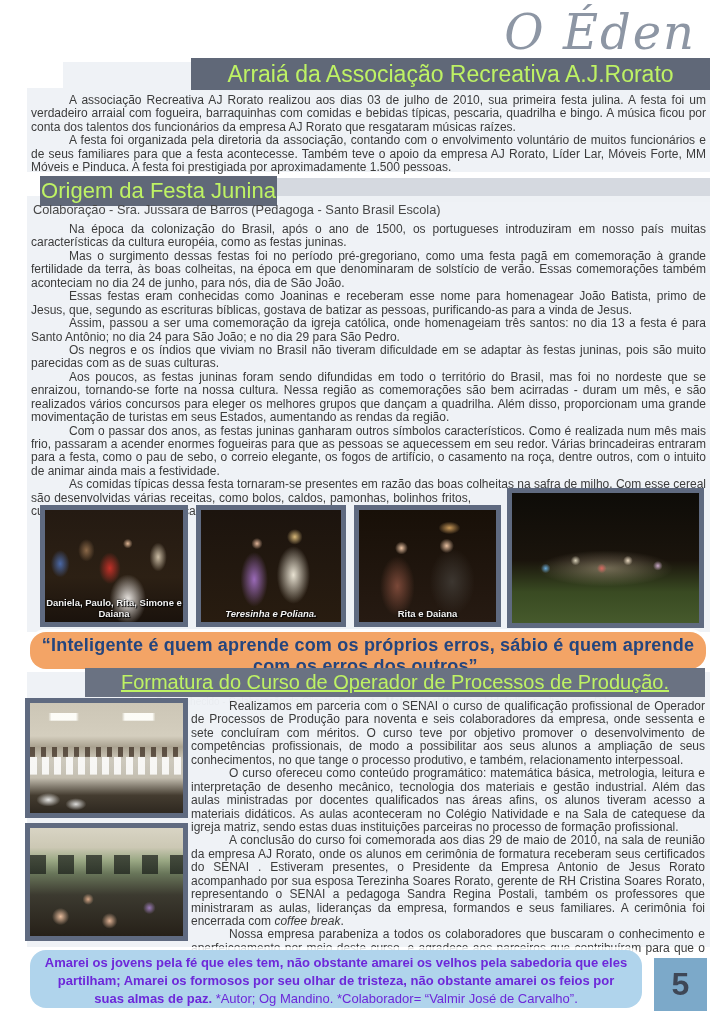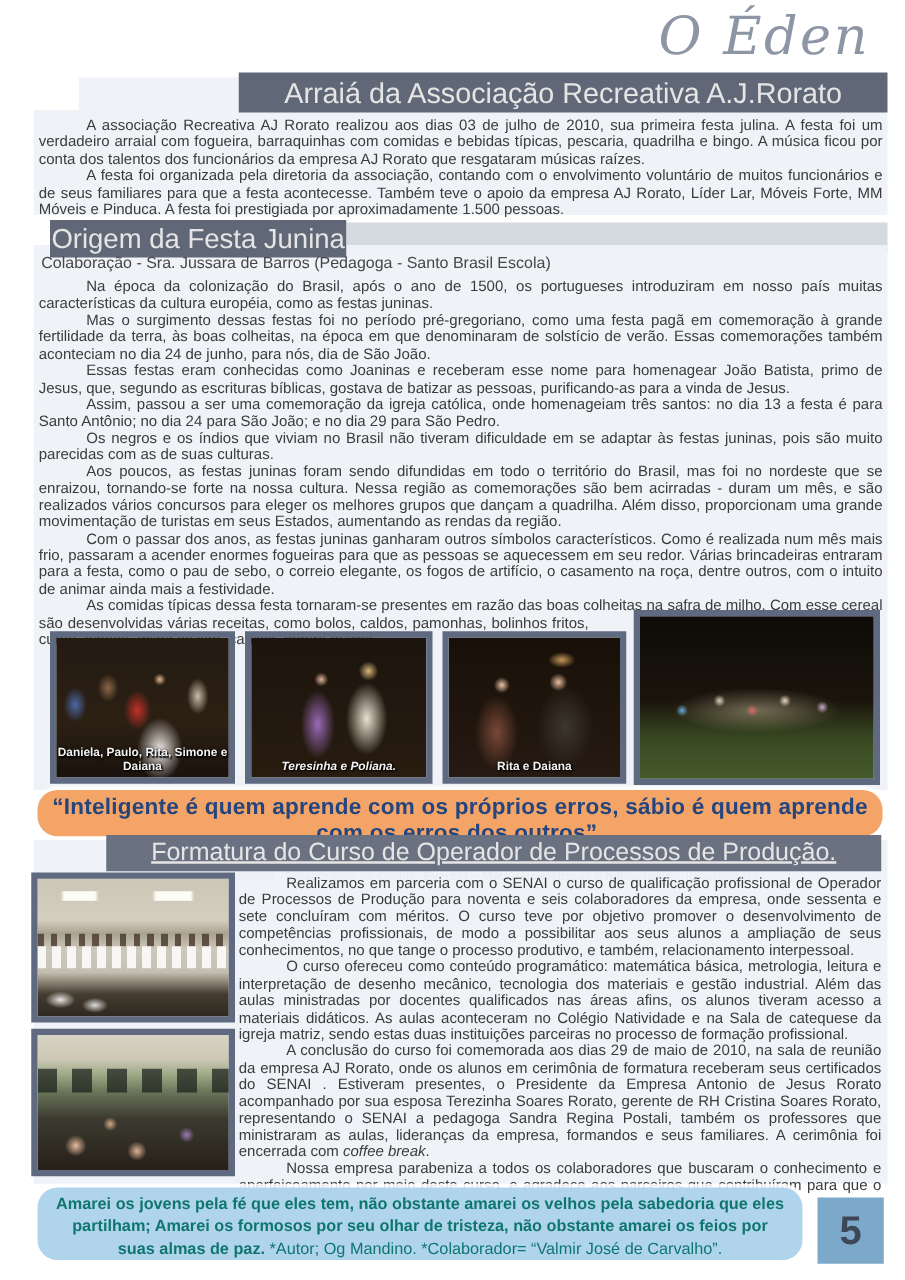--- a/index.html
+++ b/index.html
@@ -9,24 +9,24 @@
       radial-gradient(ellipse 420px 220px at 85% 2%, rgba(190,215,235,.55), rgba(190,215,235,0) 70%),
       linear-gradient(180deg,#7fabd1 0%,#8aaecd 16%,#9fadbc 34%,#b9ada1 50%,#d9a884 66%,#eda express 0,#eda46c 80%,#f0a468 100%);
   }
   
   .panel{position:absolute;background:rgba(238,242,246,.97);}
   .panel-step{position:absolute;background:rgba(238,242,246,.97);}
   .gray-strip{position:absolute;background:#d5d9e0;}
 
   
   .masthead{position:absolute;top:4px;right:28px;color:#8d96a4;
-    font-family:"DejaVu Serif",serif;font-style:italic;font-size:42px;letter-spacing:2px;}
+    font-family:"DejaVu Serif",serif;font-style:italic;font-size:48px;letter-spacing:2px;}
 
   
-  .bar{position:absolute;background:#606878;color:#e5e5e5;text-align:center;
+  .bar{position:absolute;background:#606878;color:#bef264;text-align:center;
     font-family:"Liberation Sans",sans-serif;display:flex;align-items:center;justify-content:center;}
   .bar.arraia{left:191px;top:58px;width:519px;height:32px;font-size:23px;}
   .bar.origem{left:40px;top:176px;width:237px;height:30px;font-size:22px;}
   .bar.formatura{left:85px;top:668px;width:620px;height:29px;font-size:20px;background:#6a7282;text-decoration:underline;}
 
   
   .bodytext{position:absolute;color:#3b3b3b;font-size:12px;line-height:1.12;text-align:justify;}
   .bodytext p{margin:0;text-indent:38px;}
   .bodytext p.noindent{text-indent:0;}
   .byline{position:absolute;left:33px;top:202px;color:#474747;font-size:12.8px;}
@@ -85,21 +85,21 @@
       repeating-linear-gradient(90deg, rgba(24,28,24,.7) 0 16px, rgba(24,28,24,0) 16px 28px) 0 30%/100% 18% no-repeat,
       linear-gradient(180deg,#d8d4c4 0%,#ccc8b4 18%,#9aa884 30%,#69765a 42%,#3c3a30 62%,#262018 100%);}
 
   
   .quote{position:absolute;border-radius:16px;text-align:center;
     box-shadow:0 0 0 3px rgba(255,255,255,.85);}
   .quote.top{left:30px;top:632px;width:676px;height:37px;background:#f3a466;padding-top:3px;box-sizing:border-box;}
   .quote.top .q1{color:#24457e;font-weight:bold;font-size:18px;letter-spacing:.2px;}
   .quote.top .q2{color:#3c3c3c;font-size:10px;margin-top:19px;}
   .quote.bottom{left:30px;top:950px;width:612px;height:58px;background:#b0d4ec;
-    color:#0f766e;font-weight:bold;font-size:13px;line-height:1.4;padding:4px 14px;box-sizing:border-box;}
+    color:#6d28d9;font-weight:bold;font-size:13px;line-height:1.4;padding:4px 14px;box-sizing:border-box;}
   .quote.bottom .attr{font-weight:normal;}
 
   
   .pagenum{position:absolute;left:654px;top:958px;width:53px;height:53px;background:#7ca9c9;
     color:#3e4756;font-size:32px;font-weight:bold;display:flex;align-items:center;justify-content:center;}
 </style>
 </head>
 <body>
 
 <div class="page">

